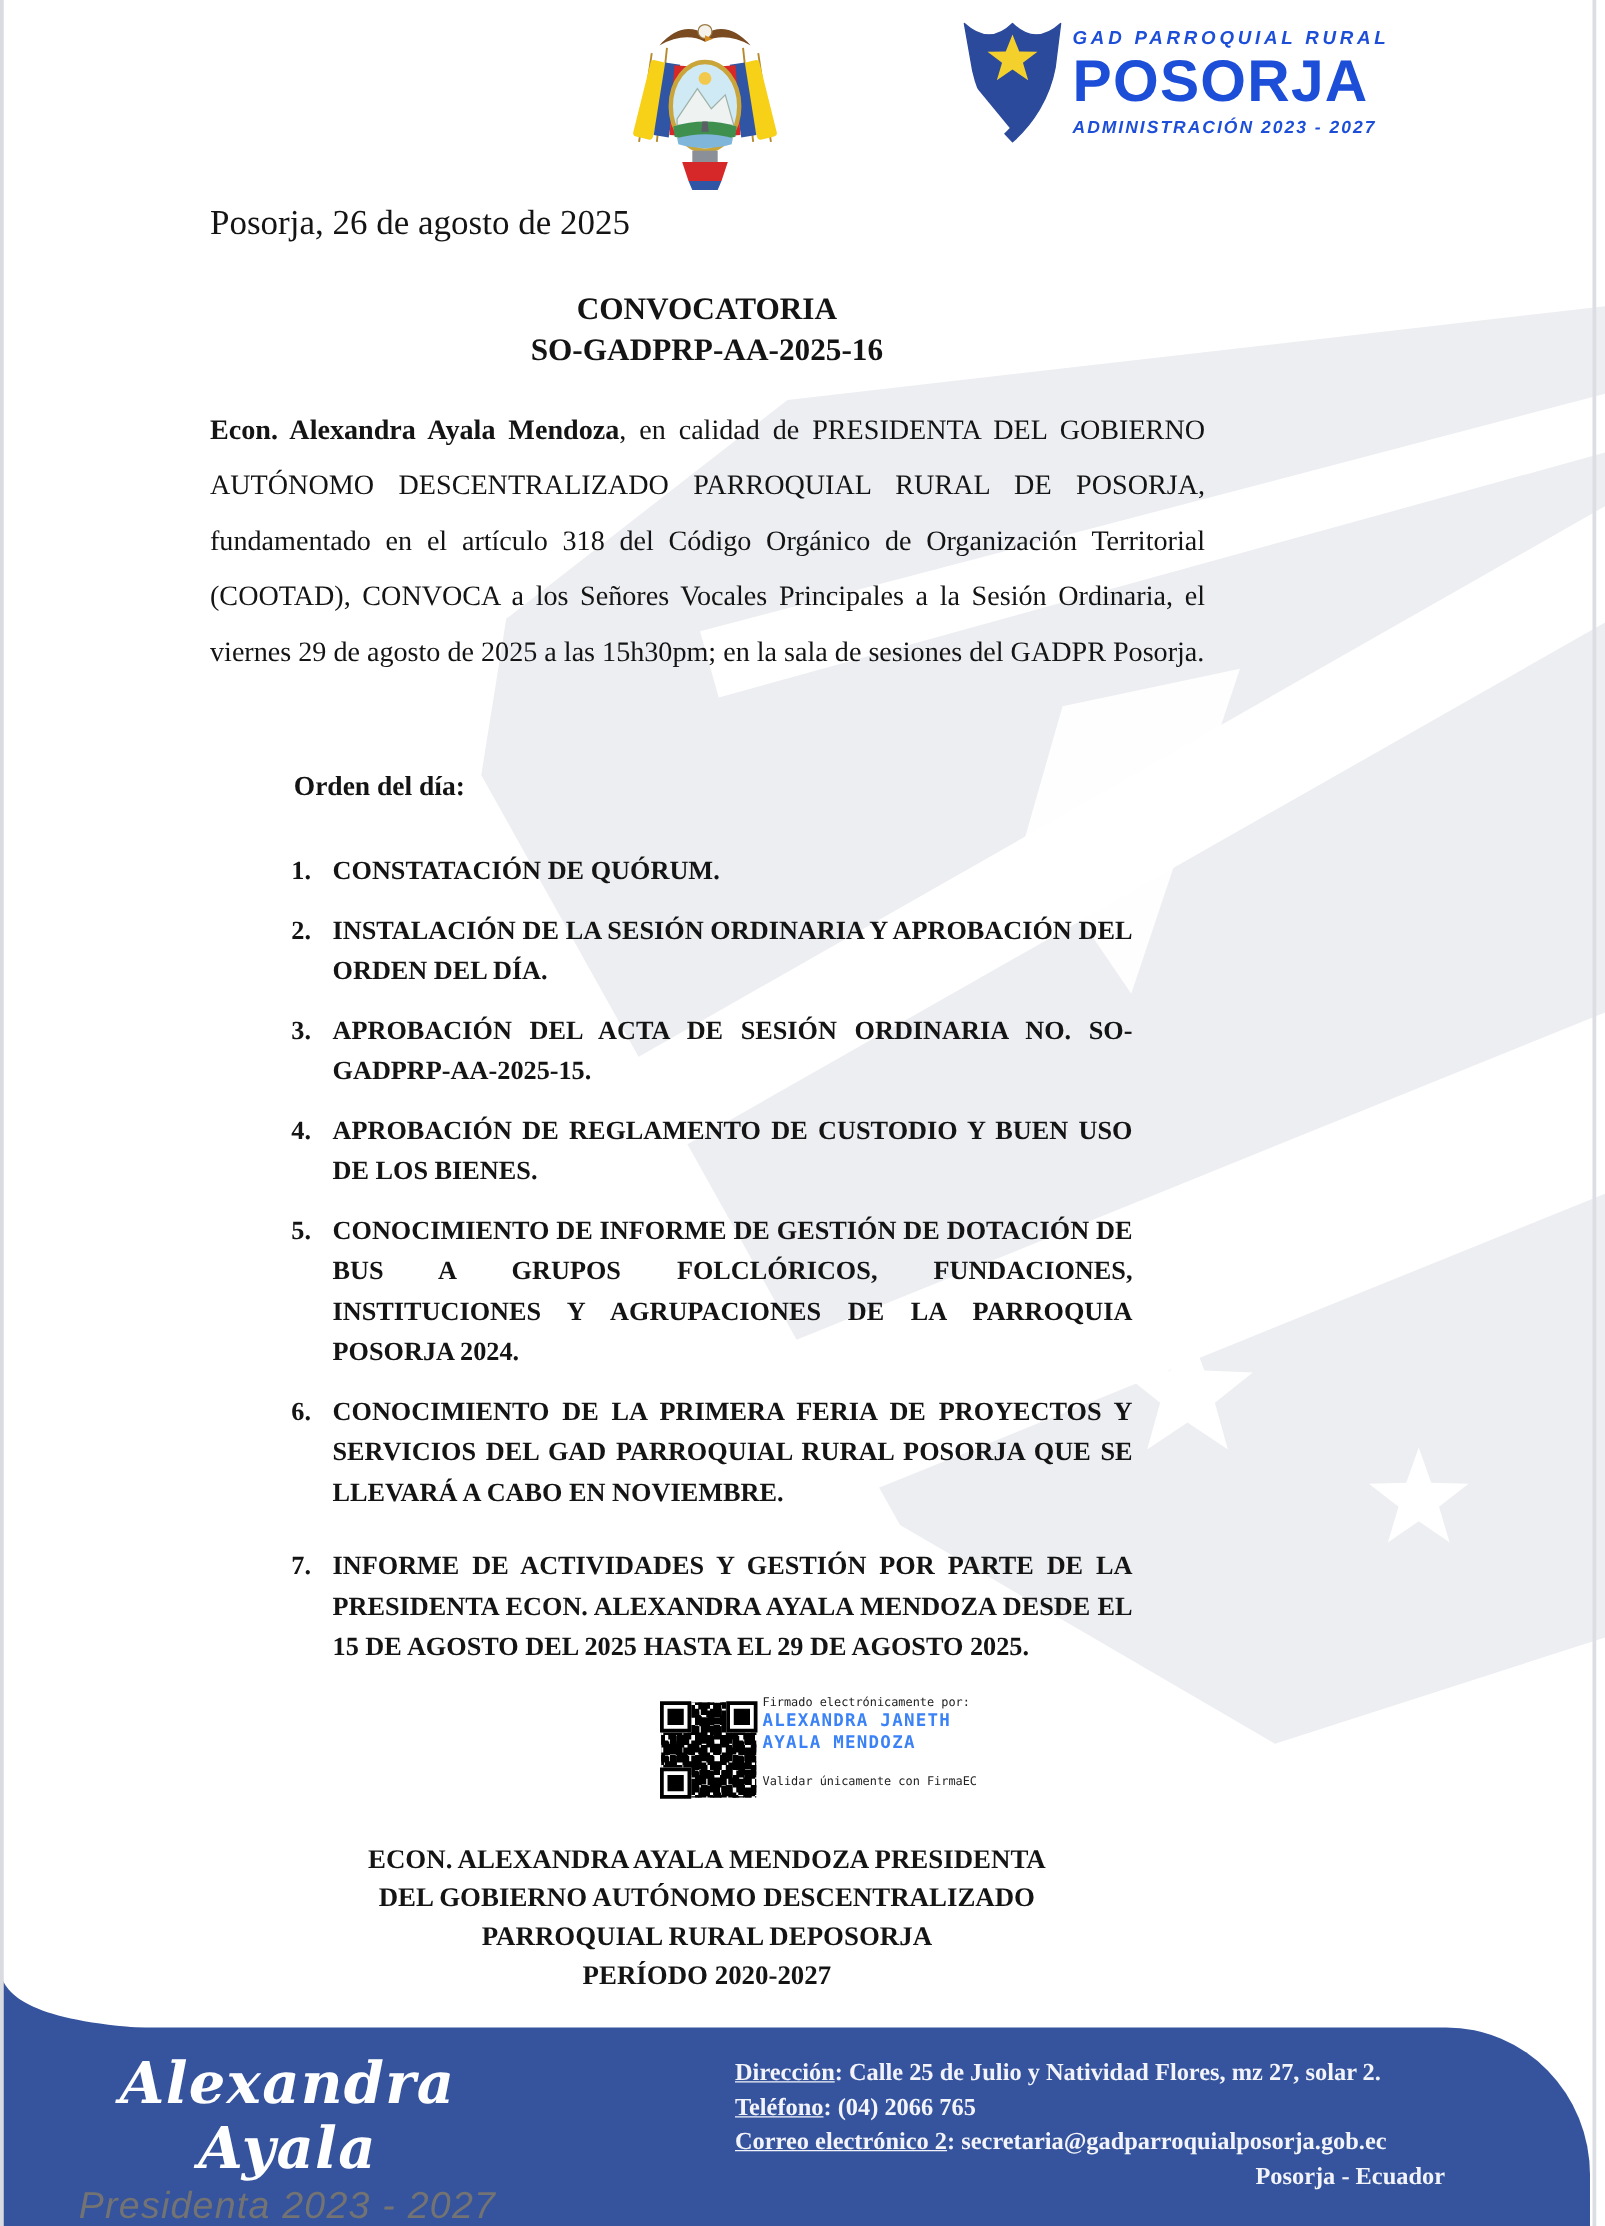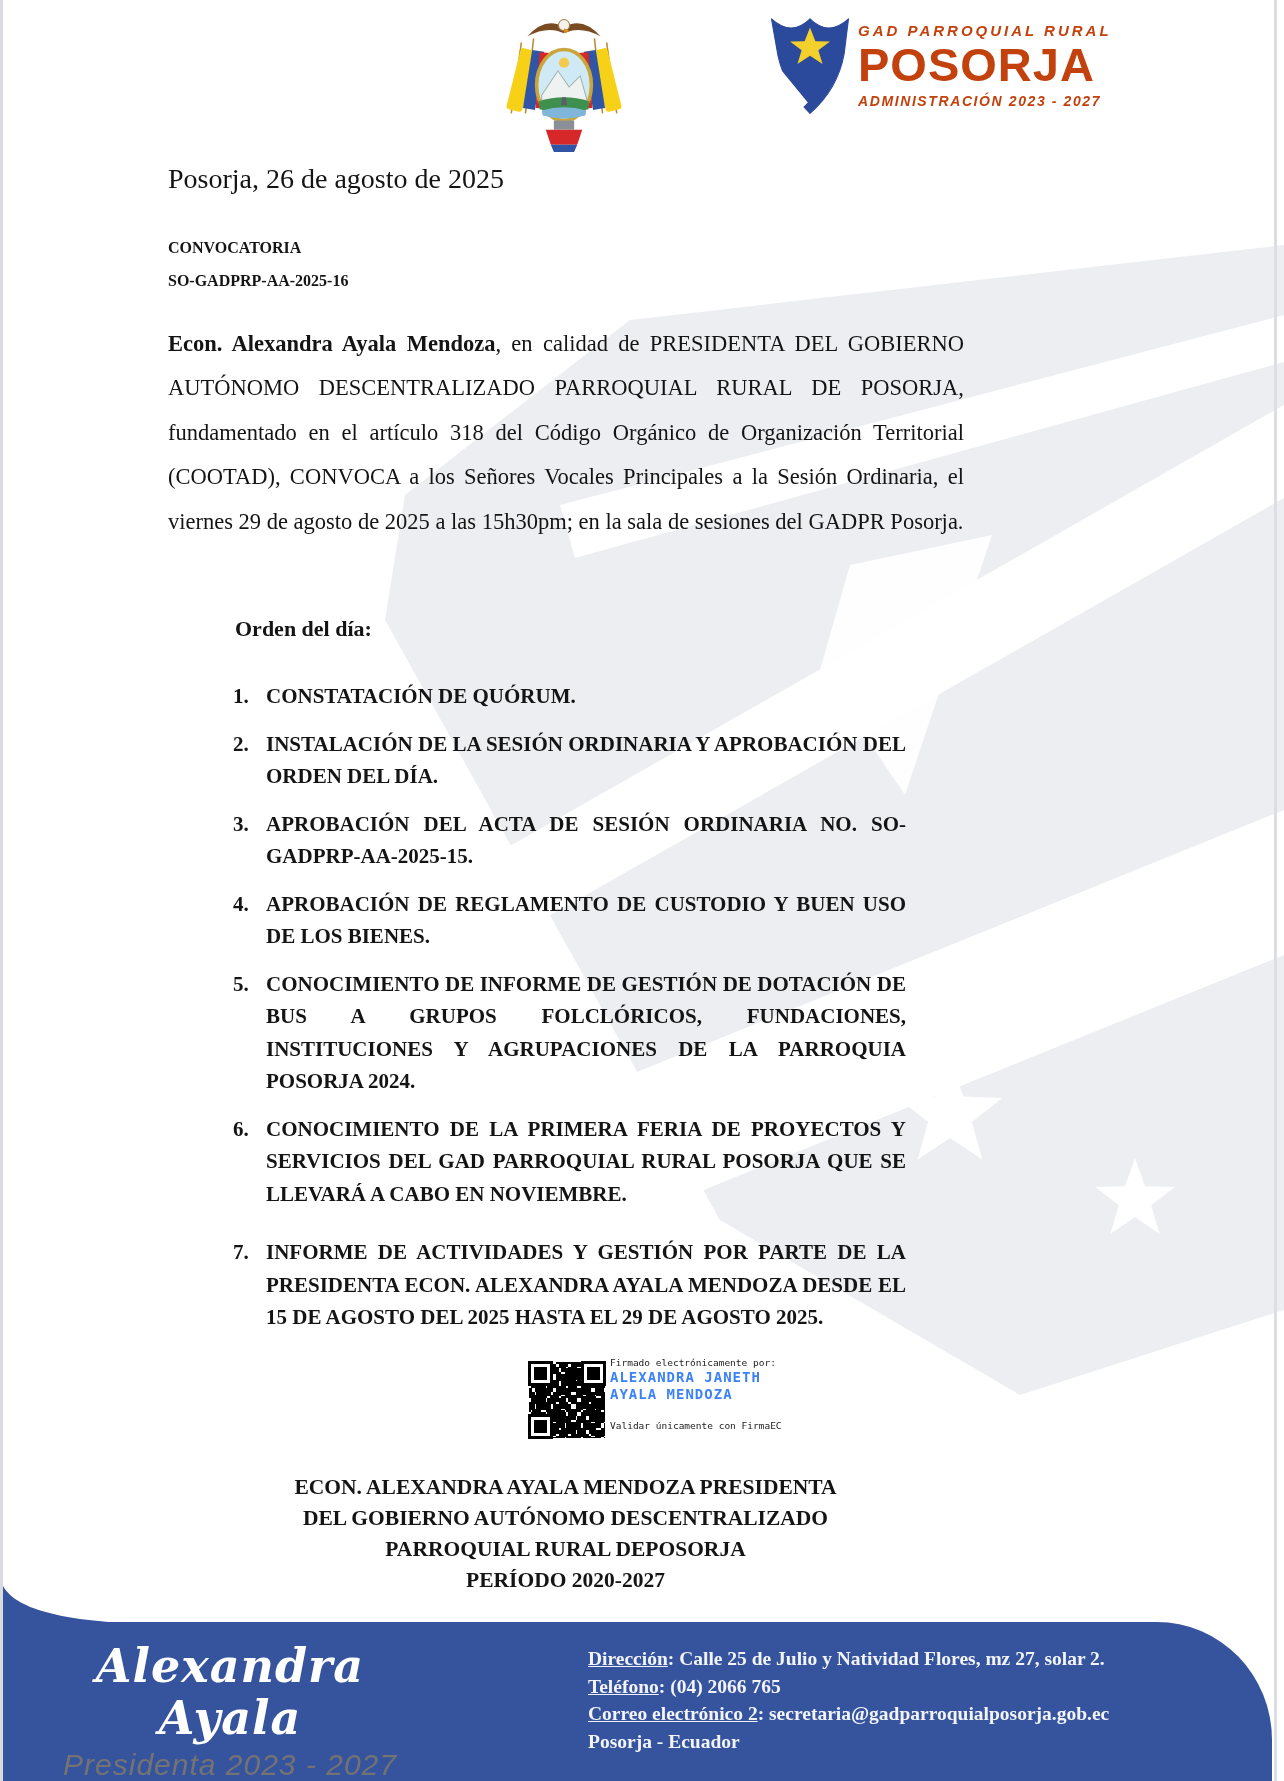--- a/index.html
+++ b/index.html
@@ -12,31 +12,31 @@
   
   .edge-left{left:0;top:0;width:3px;height:100%;background:#d9dbe0;z-index:3;}
   .edge-right{left:1274px;top:0;width:3px;height:100%;background:#dcdee3;z-index:3;}
 
   
   .watermark{left:380px;top:150px;width:904px;height:1250px;z-index:0;}
 
   
   .coat{left:503px;top:12px;width:122px;height:142px;z-index:2;}
   .badge{left:766px;top:10px;width:88px;height:110px;z-index:2;}
-  .brand{left:858px;top:22px;width:220px;z-index:2;color:#c2410c;
+  .brand{left:858px;top:22px;width:220px;z-index:2;color:#1d4ed8;
          font-family:"Liberation Sans","DejaVu Sans",sans-serif;}
   .brand-top{font-style:italic;font-weight:bold;font-size:15px;letter-spacing:3px;white-space:nowrap;}
   .brand-name{font-weight:bold;font-size:47px;letter-spacing:1px;line-height:46px;margin-top:3px;white-space:nowrap;}
   .brand-bottom{font-style:italic;font-weight:bold;font-size:14px;letter-spacing:1.6px;margin-top:5px;white-space:nowrap;}
 
   .date-line{left:168px;top:163px;width:810px;font-size:28px;z-index:2;}
 
   
-  .title-block{left:168px;top:231px;width:795px;font-weight:bold;
-               font-size:16px;line-height:33px;z-index:2;}
+  .title-block{left:168px;top:231px;width:795px;text-align:center;font-weight:bold;
+               font-size:25px;line-height:33px;z-index:2;}
 
   
   .intro{left:168px;top:299px;width:796px;font-size:22.5px;line-height:44.5px;
          text-align:justify;z-index:2;}
   .intro .lead{font-weight:bold;}
 
   
   .agenda-heading{left:235px;top:616px;font-weight:bold;font-size:22px;z-index:2;}
   .agenda{left:233px;top:680px;width:676px;margin:0;padding:0;list-style:none;z-index:2;}
   .agenda li{display:flex;margin:0 0 15px 0;font-weight:bold;font-size:21px;line-height:32.5px;}
@@ -67,21 +67,21 @@
   .footer-band{left:0;top:1622px;width:1272px;height:159px;background:#36549d;
                border-top-right-radius:115px 118px;z-index:1;}
   .footer-left{left:38px;top:1640px;width:384px;text-align:center;z-index:2;color:#ffffff;}
   .footer-name{font-family:"DejaVu Serif","Liberation Serif",serif;font-style:italic;font-weight:bold;
                font-size:46px;line-height:52px;letter-spacing:1px;}
   .footer-role{font-family:"Liberation Sans","DejaVu Sans",sans-serif;font-style:italic;
                font-size:30px;line-height:30px;margin-top:6px;color:#737373;letter-spacing:1px;}
   .footer-right{left:588px;top:1645px;width:568px;z-index:2;color:#f2f4fa;
                 font-weight:bold;font-size:19.5px;line-height:27.5px;}
   .footer-right .label{text-decoration:underline;}
-  .footer-location{text-align:left;}
+  .footer-location{text-align:right;}
 </style>
 </head>
 <body>
 
 <div class="page">
 
   <div class="z watermark">
     <svg width="904" height="1250" viewBox="0 0 904 1250" aria-hidden="true">
       <polygon points="250,170 904,95 904,1160 640,1245 340,1070 5,470 25,345" fill="#edeef2"></polygon>
       <polygon points="180,355 904,165 904,212 195,408" fill="#ffffff"></polygon>

